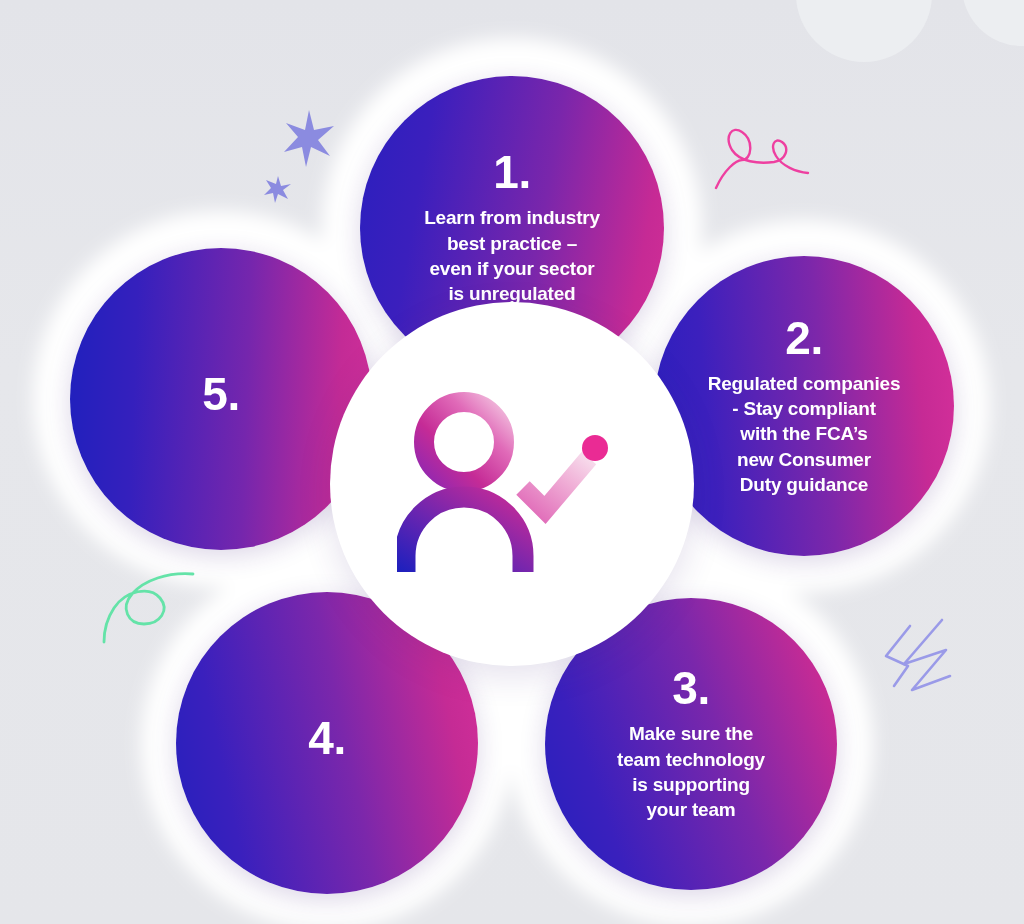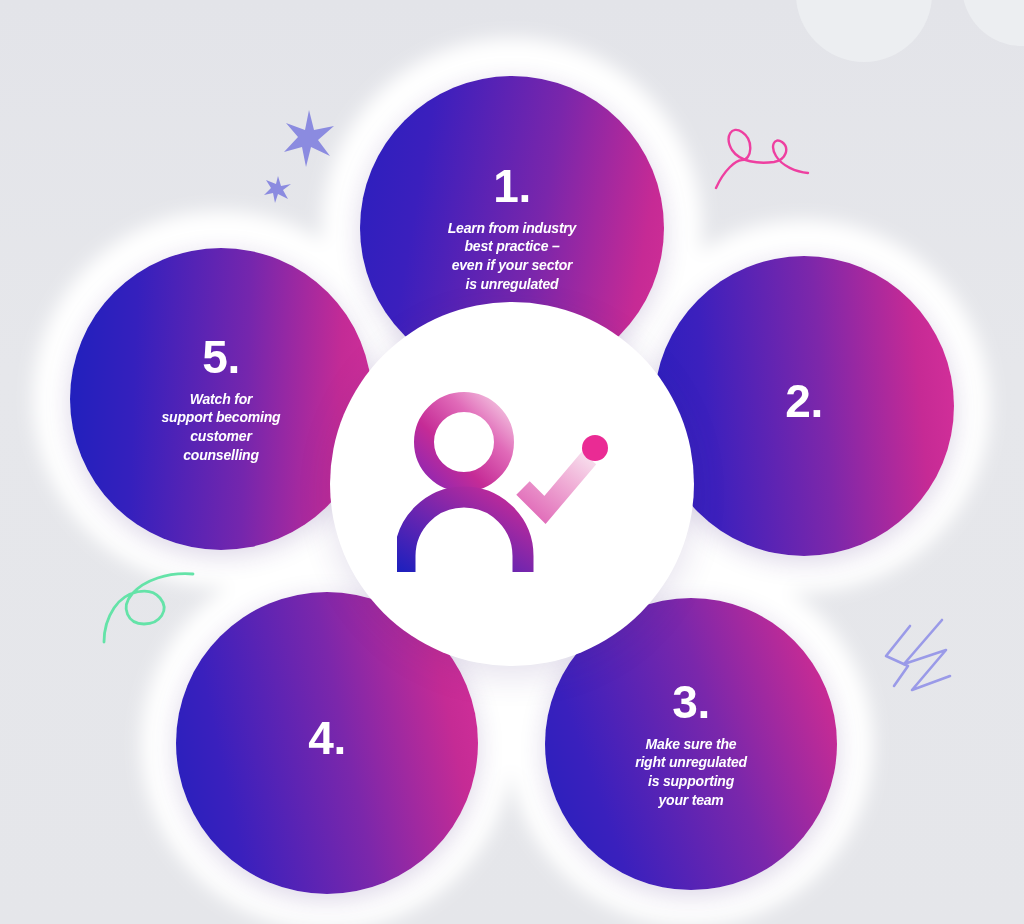--- a/index.html
+++ b/index.html
@@ -55,26 +55,25 @@
     box-shadow: 0 6px 26px rgba(60, 30, 120, 0.18);
   }
   .petal .num {
     font-size: 46px;
     font-weight: 700;
     line-height: 1;
     letter-spacing: -0.5px;
     margin-bottom: 10px;
   }
   .petal .body {
-    font-size: 14px;
+    font-size: 19px;
     font-weight: 700;
     line-height: 1.33;
     white-space: pre-line;
     letter-spacing: -0.2px;
-    font-style: italic;
   }
 
   
   .petal.p1 {
     left: 360px; top: 76px; width: 304px; height: 304px;
     background: linear-gradient(100deg, #2a1fbe 0%, #3b1fbd 22%, #7a26ab 58%, #c62a95 88%, #d22f96 100%);
   }
   .petal.p1 .body { padding: 0 22px; }
 
   .petal.p2 {
@@ -153,40 +152,41 @@
   <div class="petal p1">
     <div class="num">1.</div>
     <div class="body">Learn from industry
 best practice –
 even if your sector
 is unregulated</div>
   </div>
 
   <div class="petal p2">
     <div class="num">2.</div>
+    <div class="body">Regulated companies
+- Stay compliant
+with the FCA’s
+new Consumer
+Duty guidance</div>
   </div>
 
   <div class="petal p3">
     <div class="num">3.</div>
     <div class="body">Make sure the
-right unregulated
+team technology
 is supporting
 your team</div>
   </div>
 
   <div class="petal p4">
     <div class="num">4.</div>
   </div>
 
   <div class="petal p5">
     <div class="num">5.</div>
-    <div class="body">Watch for
-support becoming
-customer
-counselling</div>
   </div>
 
   <div class="center-hub">
     <svg width="230" height="200" viewBox="0 0 230 200" xmlns="http://www.w3.org/2000/svg" aria-hidden="true">
       <defs>
         <linearGradient id="gHead" x1="0" y1="1" x2="1" y2="0">
           <stop offset="0%" stop-color="#8e27b2"></stop>
           <stop offset="35%" stop-color="#c52b96"></stop>
           <stop offset="70%" stop-color="#e06ab8"></stop>
           <stop offset="100%" stop-color="#f3c3e0"></stop>

